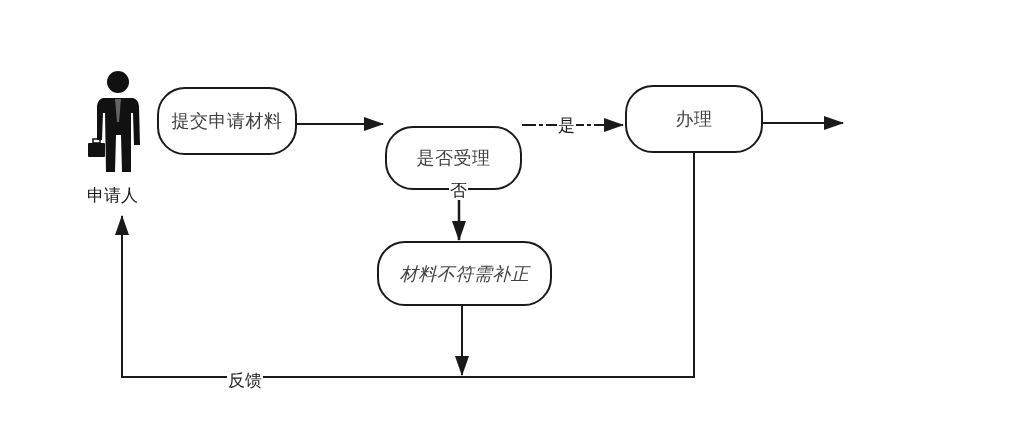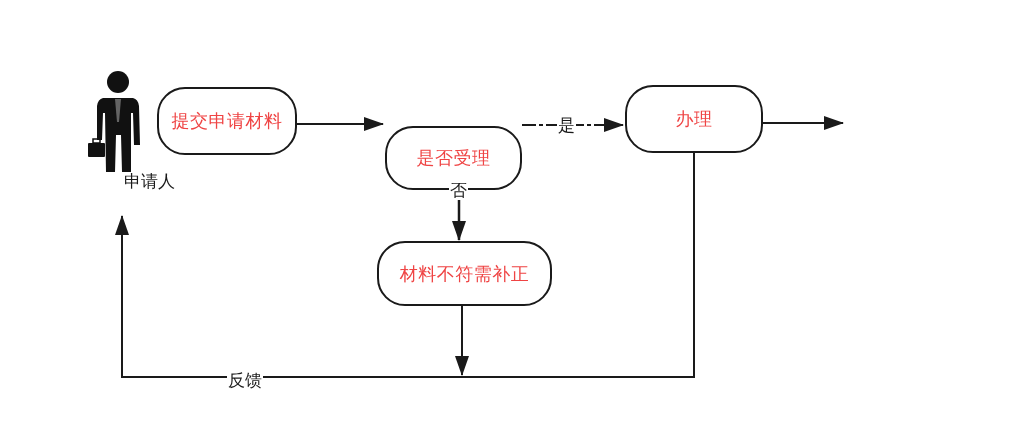--- a/index.html
+++ b/index.html
@@ -3,21 +3,21 @@
   <meta charset="utf-8">
   <style>
     html, body { margin: 0; padding: 0; background: #ffffff; }
     body { width: 1024px; height: 448px; position: relative; overflow: hidden;
            font-family: "DejaVu Sans", "Liberation Sans", sans-serif; color: #111; }
     #diagram { position: absolute; left: 0; top: 0; width: 1024px; height: 448px; }
     .node {
       position: absolute; box-sizing: border-box;
       border: 2px solid #1a1a1a; background: #fff;
       display: flex; align-items: center; justify-content: center;
-      font-size: 18px; color: #ef4444; letter-spacing: 0.5px;
+      font-size: 18px; color: #404040; letter-spacing: 0.5px;
     }
     .lbl { position: absolute; font-size: 17px; color: #1a1a1a; background: #fff; line-height: 20px; padding: 0 1px; }
   </style>
 </head>
 <body>
 
 <div id="diagram">
   <svg width="1024" height="448" style="position:absolute;left:0;top:0">
     <defs>
       <marker id="ah" markerWidth="10" markerHeight="10" refX="9" refY="5" orient="auto" markerUnits="userSpaceOnUse">
@@ -42,23 +42,23 @@
 
     <line x1="763" y1="123" x2="843" y2="123" stroke="#1a1a1a" stroke-width="2" marker-end="url(#ahBig)"></line>
 
     <line x1="459" y1="156" x2="459" y2="240" stroke="#1a1a1a" stroke-width="2.5" marker-end="url(#ahBig)"></line>
 
     <line x1="462" y1="306" x2="462" y2="375" stroke="#1a1a1a" stroke-width="2" marker-end="url(#ahBig)"></line>
 
     <polyline points="694,153 694,377 122,377 122,216" fill="none" stroke="#1a1a1a" stroke-width="2" marker-end="url(#ahBig)"></polyline>
   </svg>
 
-  <div class="lbl" style="left:86px;top:171px;font-size:17px;background:transparent;margin-left:37px;">申请人</div>
+  <div class="lbl" style="left:86px;top:185px;font-size:17px;background:transparent;">申请人</div>
 
   <div class="node" style="left:157px;top:87px;width:140px;height:68px;border-radius:28px;">提交申请材料</div>
   <div class="node" style="left:385px;top:88px;width:137px;height:64px;border-radius:28px;margin-top:38px;">是否受理</div>
   <div class="node" style="left:625px;top:85px;width:138px;height:68px;border-radius:28px;">办理</div>
-  <div class="node" style="left:377px;top:241px;width:175px;height:65px;border-radius:28px;">材料不符需补正</div>
+  <div class="node" style="left:377px;top:241px;width:175px;height:65px;border-radius:28px;font-style:italic;">材料不符需补正</div>
 
   <div class="lbl" style="left:557px;top:115px;">是</div>
   <div class="lbl" style="left:449px;top:180px;">否</div>
   <div class="lbl" style="left:227px;top:370px;">反馈</div>
 </div>
 
 </body></html>

